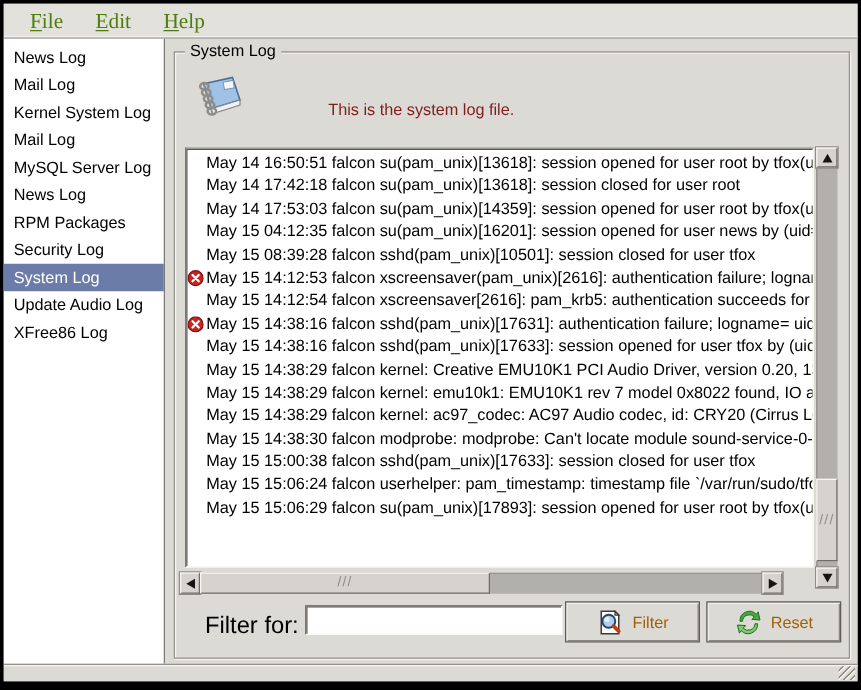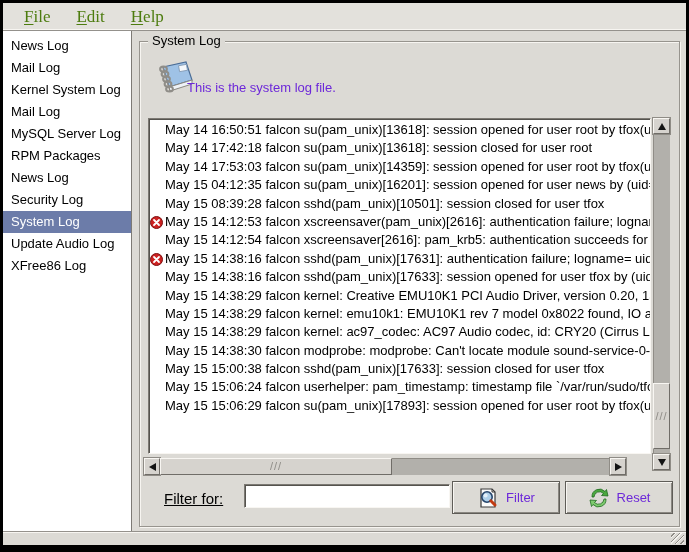--- a/index.html
+++ b/index.html
@@ -15,21 +15,21 @@
   .main{display:flex;height:500px;}
   .sidebar{width:129px;background:#fff;border-right:1px solid #7d7a75;padding-top:4px;box-sizing:border-box;}
   .sidebar-item{height:22px;line-height:22px;padding-left:8px;font-size:13px;white-space:nowrap;overflow:hidden;}
   .sidebar-item.selected{background:#6c7ca9;color:#fff;}
 
   .panel{position:relative;flex:1;background:#dcdad5;}
   .frame{position:absolute;left:7px;top:10px;width:541px;height:486px;border:1px solid #97948e;box-shadow:inset 1px 1px 0 #f7f5f1,1px 1px 0 #f7f5f1;box-sizing:border-box;}
   .frame-legend{position:absolute;top:-9px;left:8px;background:#dcdad5;padding:0 4px;font-size:13px;color:#000;}
 
   .book-icon{position:absolute;left:11px;top:16px;}
-  .description{position:absolute;left:47px;top:38px;width:300px;text-align:left;font-size:13px;color:#6d28d9;}
+  .description{position:absolute;left:47px;top:38px;width:300px;text-align:center;font-size:13px;color:#7f1d1d;}
 
   
   .viewport{position:absolute;left:8px;top:76px;width:501px;height:334px;background:#fff;border:1px solid;border-color:#7c7973 #f8f6f2 #f8f6f2 #7c7973;box-shadow:inset 1px 1px 0 #55534e;overflow:hidden;box-sizing:content-box;}
   .log{padding-top:2px;}
   .log-row{position:relative;height:18.4px;line-height:18.4px;padding-left:16px;font-size:13px;white-space:nowrap;color:#000;}
   .err-icon{position:absolute;left:1px;top:3px;}
 
   
   .sb-btn{background:#d6d3ce;border:1px solid;border-color:#f8f6f2 #706d68 #706d68 #f8f6f2;box-shadow:0 0 0 1px #8f8c86;display:flex;align-items:center;justify-content:center;box-sizing:border-box;}
   .vscroll{position:absolute;left:513px;top:76px;width:17px;height:352px;background:#b2b0ab;box-shadow:inset 1px 1px 0 #8f8c86;}
@@ -43,23 +43,23 @@
   .h-thumb{position:absolute;left:16px;top:0;width:232px;height:17px;background:#d6d3ce;border:1px solid;border-color:#f8f6f2 #706d68 #706d68 #f8f6f2;box-sizing:border-box;display:flex;align-items:center;justify-content:center;}
   .grip{color:#8f8d88;font-size:11px;letter-spacing:1px;line-height:1;}
   .grip::after{content:"///";}
   .tri{width:0;height:0;}
   .tri.up{border-left:4px solid transparent;border-right:4px solid transparent;border-bottom:7px solid #141414;}
   .tri.down{border-left:4px solid transparent;border-right:4px solid transparent;border-top:7px solid #141414;}
   .tri.left{border-top:4px solid transparent;border-bottom:4px solid transparent;border-right:7px solid #141414;}
   .tri.right{border-top:4px solid transparent;border-bottom:4px solid transparent;border-left:7px solid #141414;}
 
   
-  .filter-label{position:absolute;left:24px;top:448px;font-size:15px;color:#000;text-decoration:underline;}
+  .filter-label{position:absolute;left:24px;top:448px;font-size:19px;color:#000;}
   .filter-input{position:absolute;left:104px;top:442px;width:196px;height:22px;background:#fff;border:1px solid;border-color:#7c7973 #f8f6f2 #f8f6f2 #7c7973;box-shadow:inset 1px 1px 0 #55534e;font-size:13px;padding:0 4px;font-family:"Liberation Sans",sans-serif;outline:none;box-sizing:content-box;}
-  .gtk-btn{position:absolute;top:439px;width:108px;height:33px;background:#dcdad5;border:1px solid #5f5d58;box-shadow:inset 1px 1px 0 #f8f6f2,inset -1px -1px 0 #8a8781;display:flex;align-items:center;justify-content:center;gap:7px;font-size:13px;color:#6d28d9;cursor:default;box-sizing:border-box;}
+  .gtk-btn{position:absolute;top:439px;width:108px;height:33px;background:#dcdad5;border:1px solid #5f5d58;box-shadow:inset 1px 1px 0 #f8f6f2,inset -1px -1px 0 #8a8781;display:flex;align-items:center;justify-content:center;gap:7px;font-size:13px;color:#a16207;cursor:default;box-sizing:border-box;}
   .btn-filter{left:312px;}
   .btn-reset{left:425px;align-items:center;}
 
   
   .statusbar{height:13px;border-top:1px solid #94918c;box-shadow:inset 0 1px 0 #f7f5f1;position:relative;background:#dcdad5;}
   .resize-grip{position:absolute;right:2px;bottom:1px;width:13px;height:11px;background:repeating-linear-gradient(135deg,transparent 0 2px,#8f8c86 2px 3px,#f5f3ef 3px 4px);}
 </style>
 </head>
 <body>
 
@@ -71,22 +71,22 @@
       <span class="menu-item"><u>H</u>elp</span>
     </div>
 
   <div class="main">
     <div class="sidebar">
         <div class="sidebar-item">News Log</div>
         <div class="sidebar-item">Mail Log</div>
         <div class="sidebar-item">Kernel System Log</div>
         <div class="sidebar-item">Mail Log</div>
         <div class="sidebar-item">MySQL Server Log</div>
+        <div class="sidebar-item">News Log</div>
         <div class="sidebar-item">RPM Packages</div>
-        <div class="sidebar-item">News Log</div>
         <div class="sidebar-item">Security Log</div>
         <div class="sidebar-item selected">System Log</div>
         <div class="sidebar-item">Update Audio Log</div>
         <div class="sidebar-item">XFree86 Log</div>
       </div>
 
     <div class="panel">
       <div class="frame">
         <span class="frame-legend">System Log</span>
 

